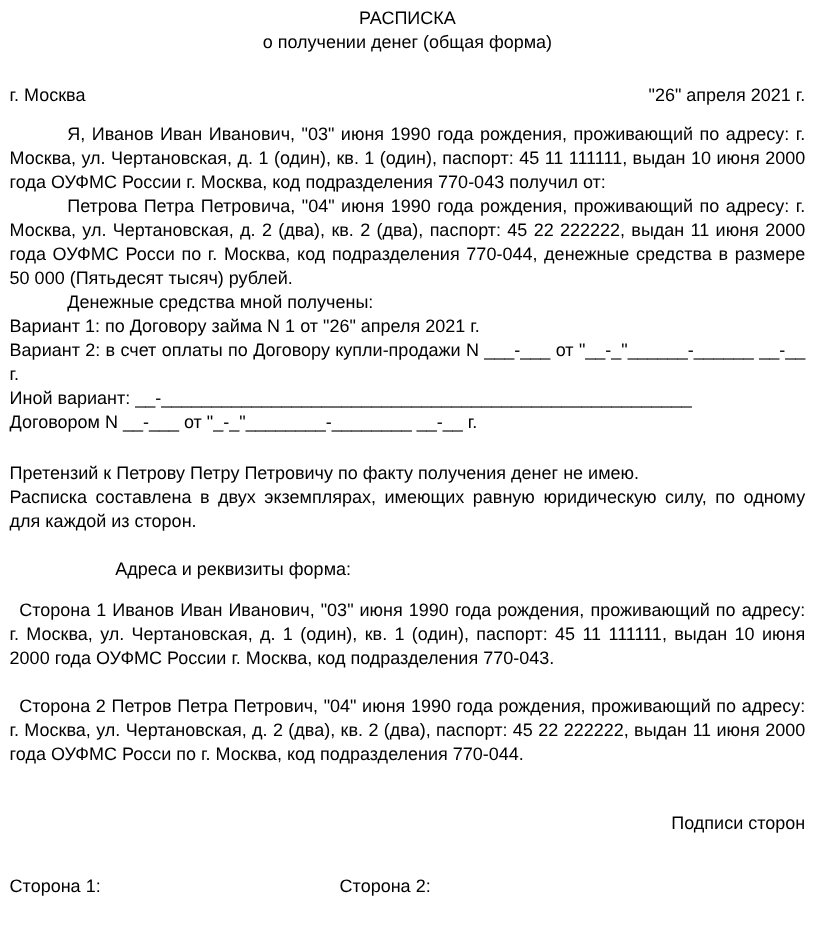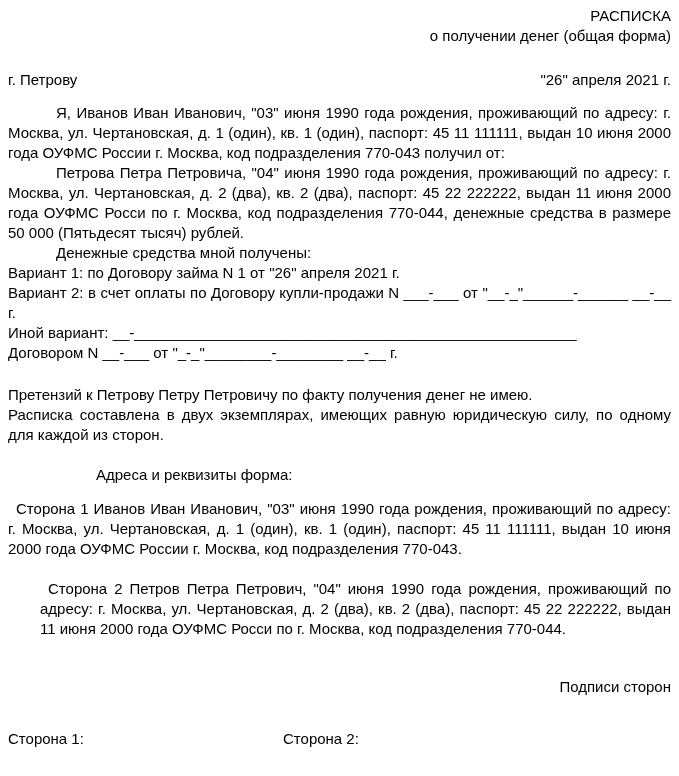--- a/index.html
+++ b/index.html
@@ -13,41 +13,41 @@
     height: 776px;
     box-sizing: border-box;
     padding: 6px 8px 0 8px;
     background: #ffffff;
     color: #000000;
     font-family: "Liberation Sans", "DejaVu Sans", sans-serif;
     font-size: 15px;
     line-height: 20px;
     overflow: hidden;
   }
-  .center { text-align: right; }
+  .center { text-align: center; }
   .city-date {
     display: flex;
     justify-content: space-between;
     margin-top: 24px;
   }
   .para {
     margin: 0;
     text-align: justify;
   }
   .mt-body { margin-top: 13px; }
   .ti-48 { text-indent: 48px; }
   .ti-8  { text-indent: 8px; }
   .line { margin: 0; }
   .stretch {
     text-align: justify;
     text-align-last: justify;
   }
   .mt-6  { margin-top: 6px; }
   .mt-14 { margin-top: 14px; }
-  .mt-20 { margin-top: 20px; margin-left: 32px; }
+  .mt-20 { margin-top: 20px; }
   .mt-22 { margin-top: 22px; }
   .mt-32 { margin-top: 32px; }
   .mt-38 { margin-top: 38px; }
   .indent-88  { margin-left: 88px; }
   .indent-110 { margin-left: 110px; text-align: right; }
   .sig-row {
     display: flex;
     flex-direction: row;
   }
   .sig-col-1 { width: 275px; flex: 0 0 275px; }
@@ -55,21 +55,21 @@
 </style>
 </head>
 <body>
 
 <div class="page">
 
   <div class="center">РАСПИСКА</div>
   <div class="center">о получении денег (общая форма)</div>
 
   <div class="city-date">
-    <span>г. Петрову</span>
+    <span>г. Москва</span>
     <span>"26" апреля 2021 г.</span>
   </div>
 
   <p class="para ti-48 mt-body">Я, Иванов Иван Иванович, "03" июня 1990 года рождения, проживающий по адресу: г. Москва, ул. Чертановская, д. 1 (один), кв. 1 (один), паспорт: 45 11 111111, выдан 10 июня 2000 года ОУФМС России г. Москва, код подразделения 770-043 получил от:</p>
   <p class="para ti-48">Петрова Петра Петровича, "04" июня 1990 года рождения, проживающий по адресу: г. Москва, ул. Чертановская, д. 2 (два), кв. 2 (два), паспорт: 45 22 222222, выдан 11 июня 2000 года ОУФМС Росси по г. Москва, код подразделения 770-044, денежные средства в размере 50 000 (Пятьдесят тысяч) рублей.</p>
 
   <div class="line ti-48">Денежные средства мной получены:</div>
   <div class="line">Вариант 1:  по Договору займа N 1  от "26" апреля 2021 г.</div>
   <div class="line stretch">Вариант 2: в счет оплаты по Договору купли-продажи N ___-___ от "__-_"______-______ __-__ г.</div>
   <div class="line">Иной вариант: __-_____________________________________________________</div>

